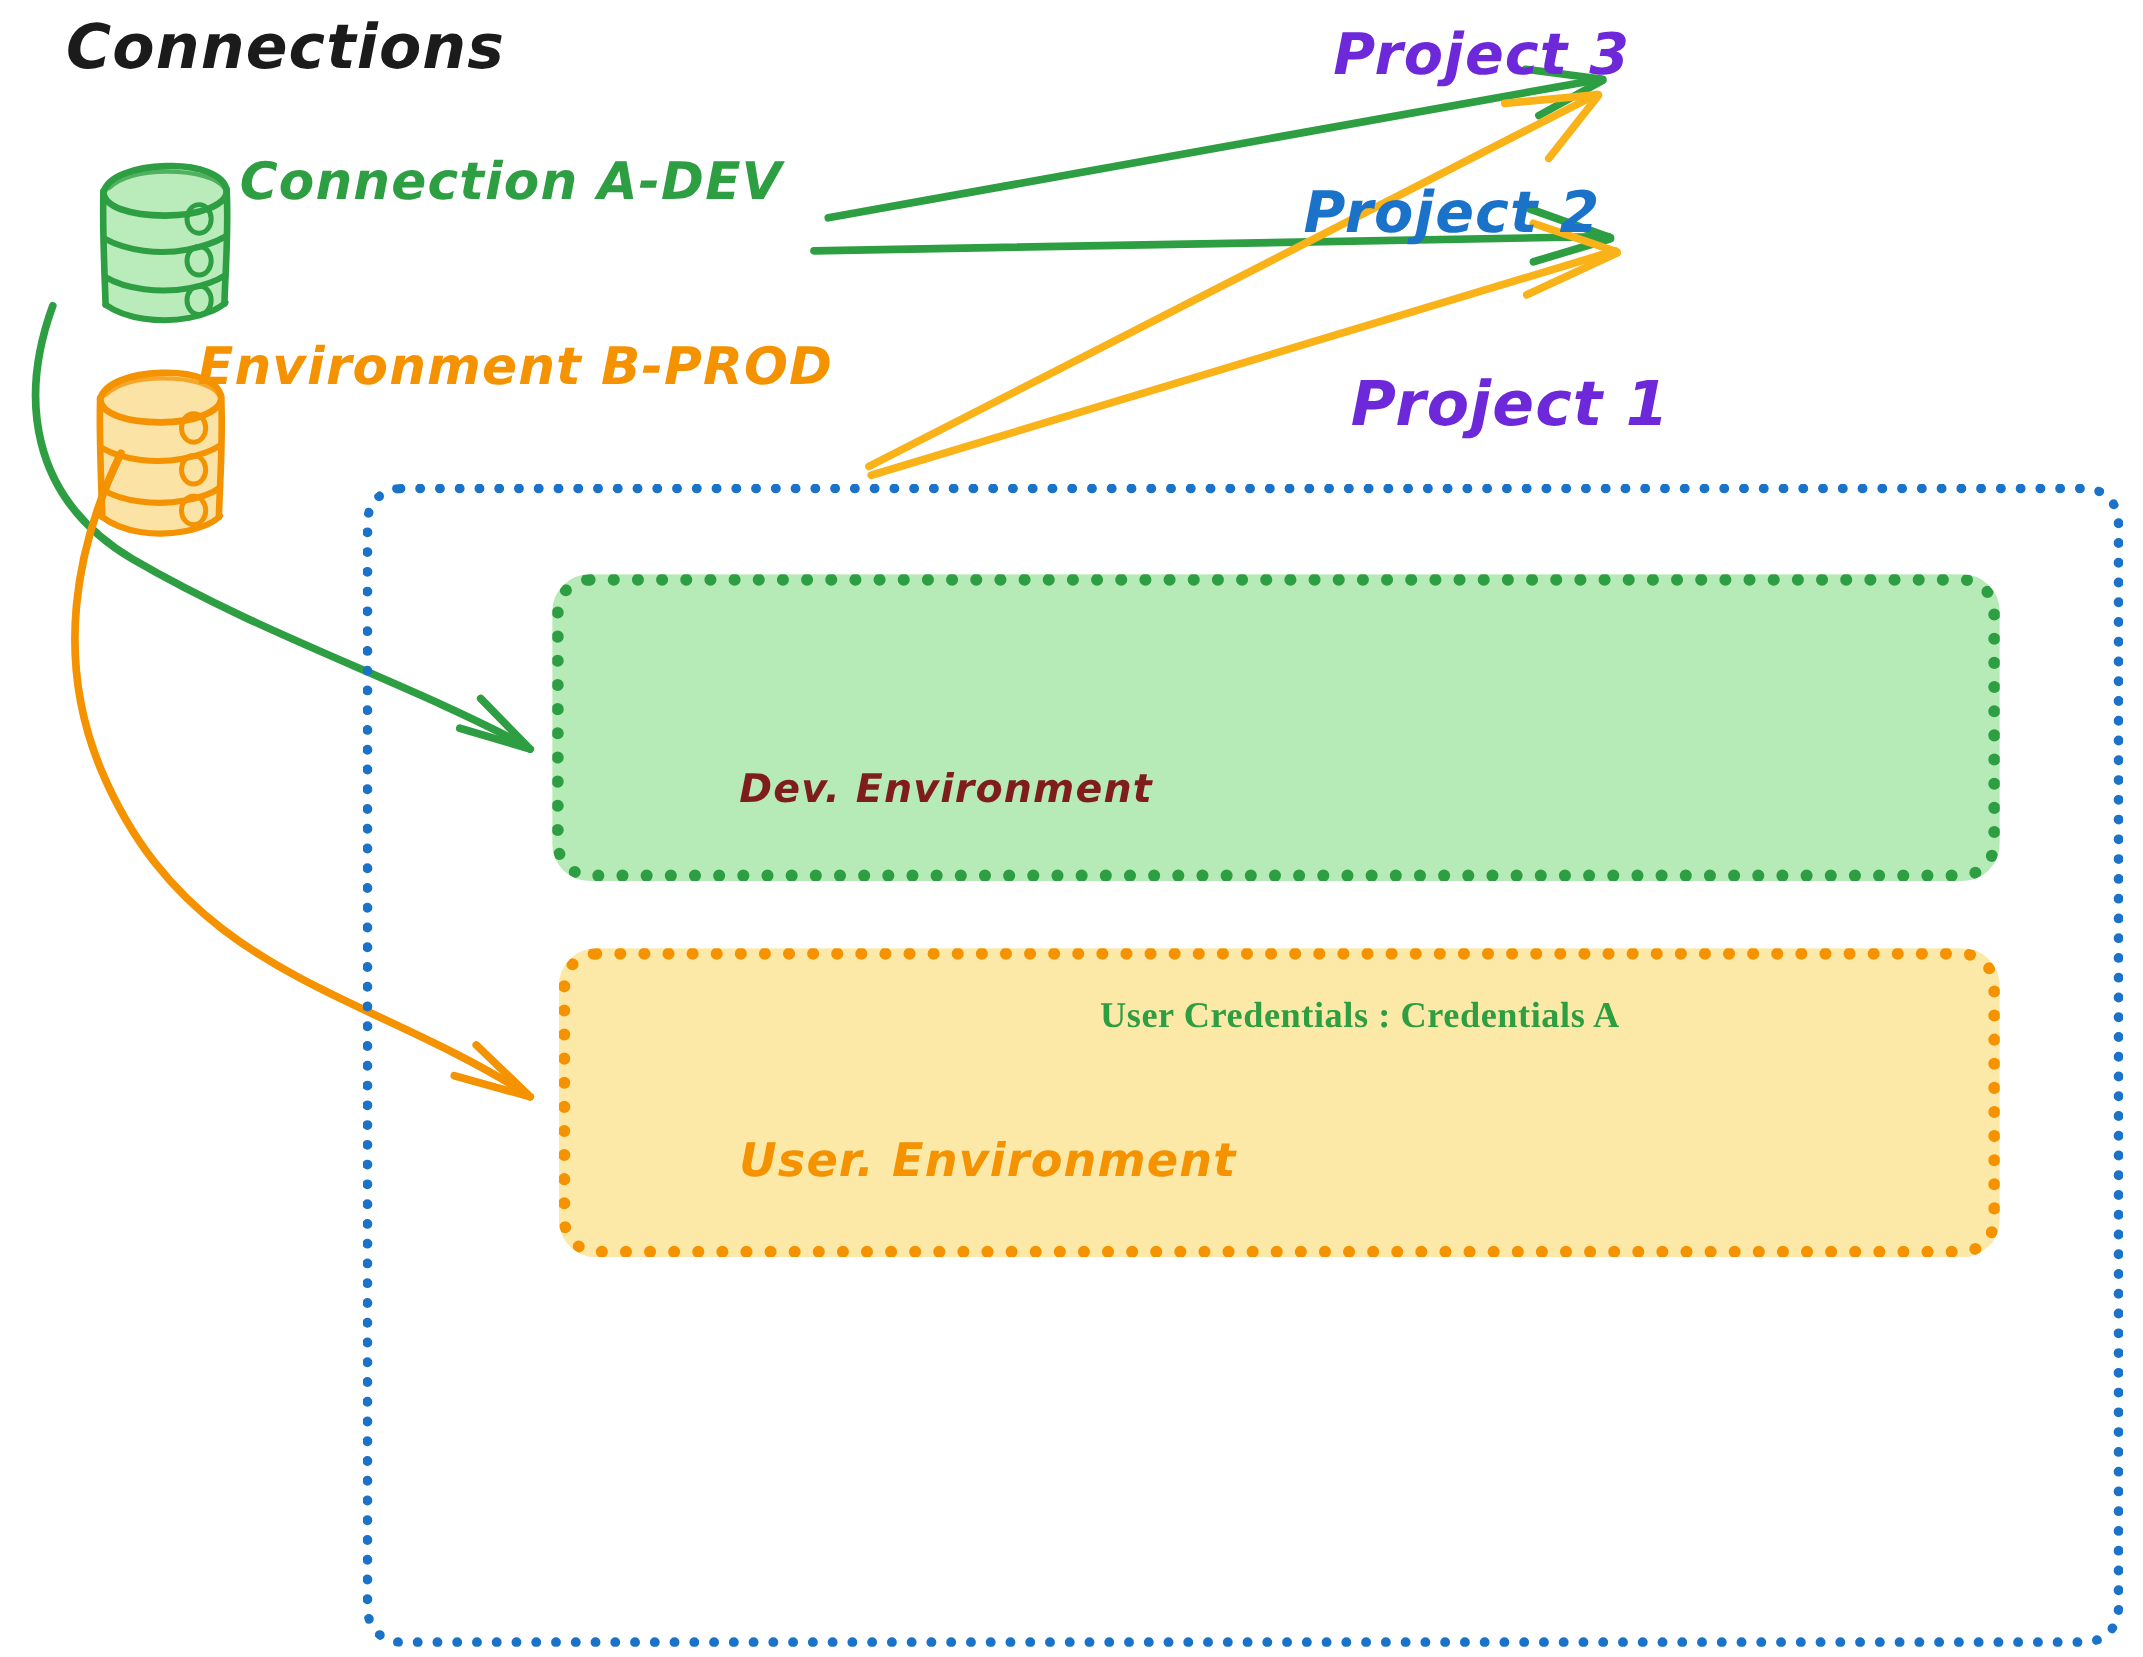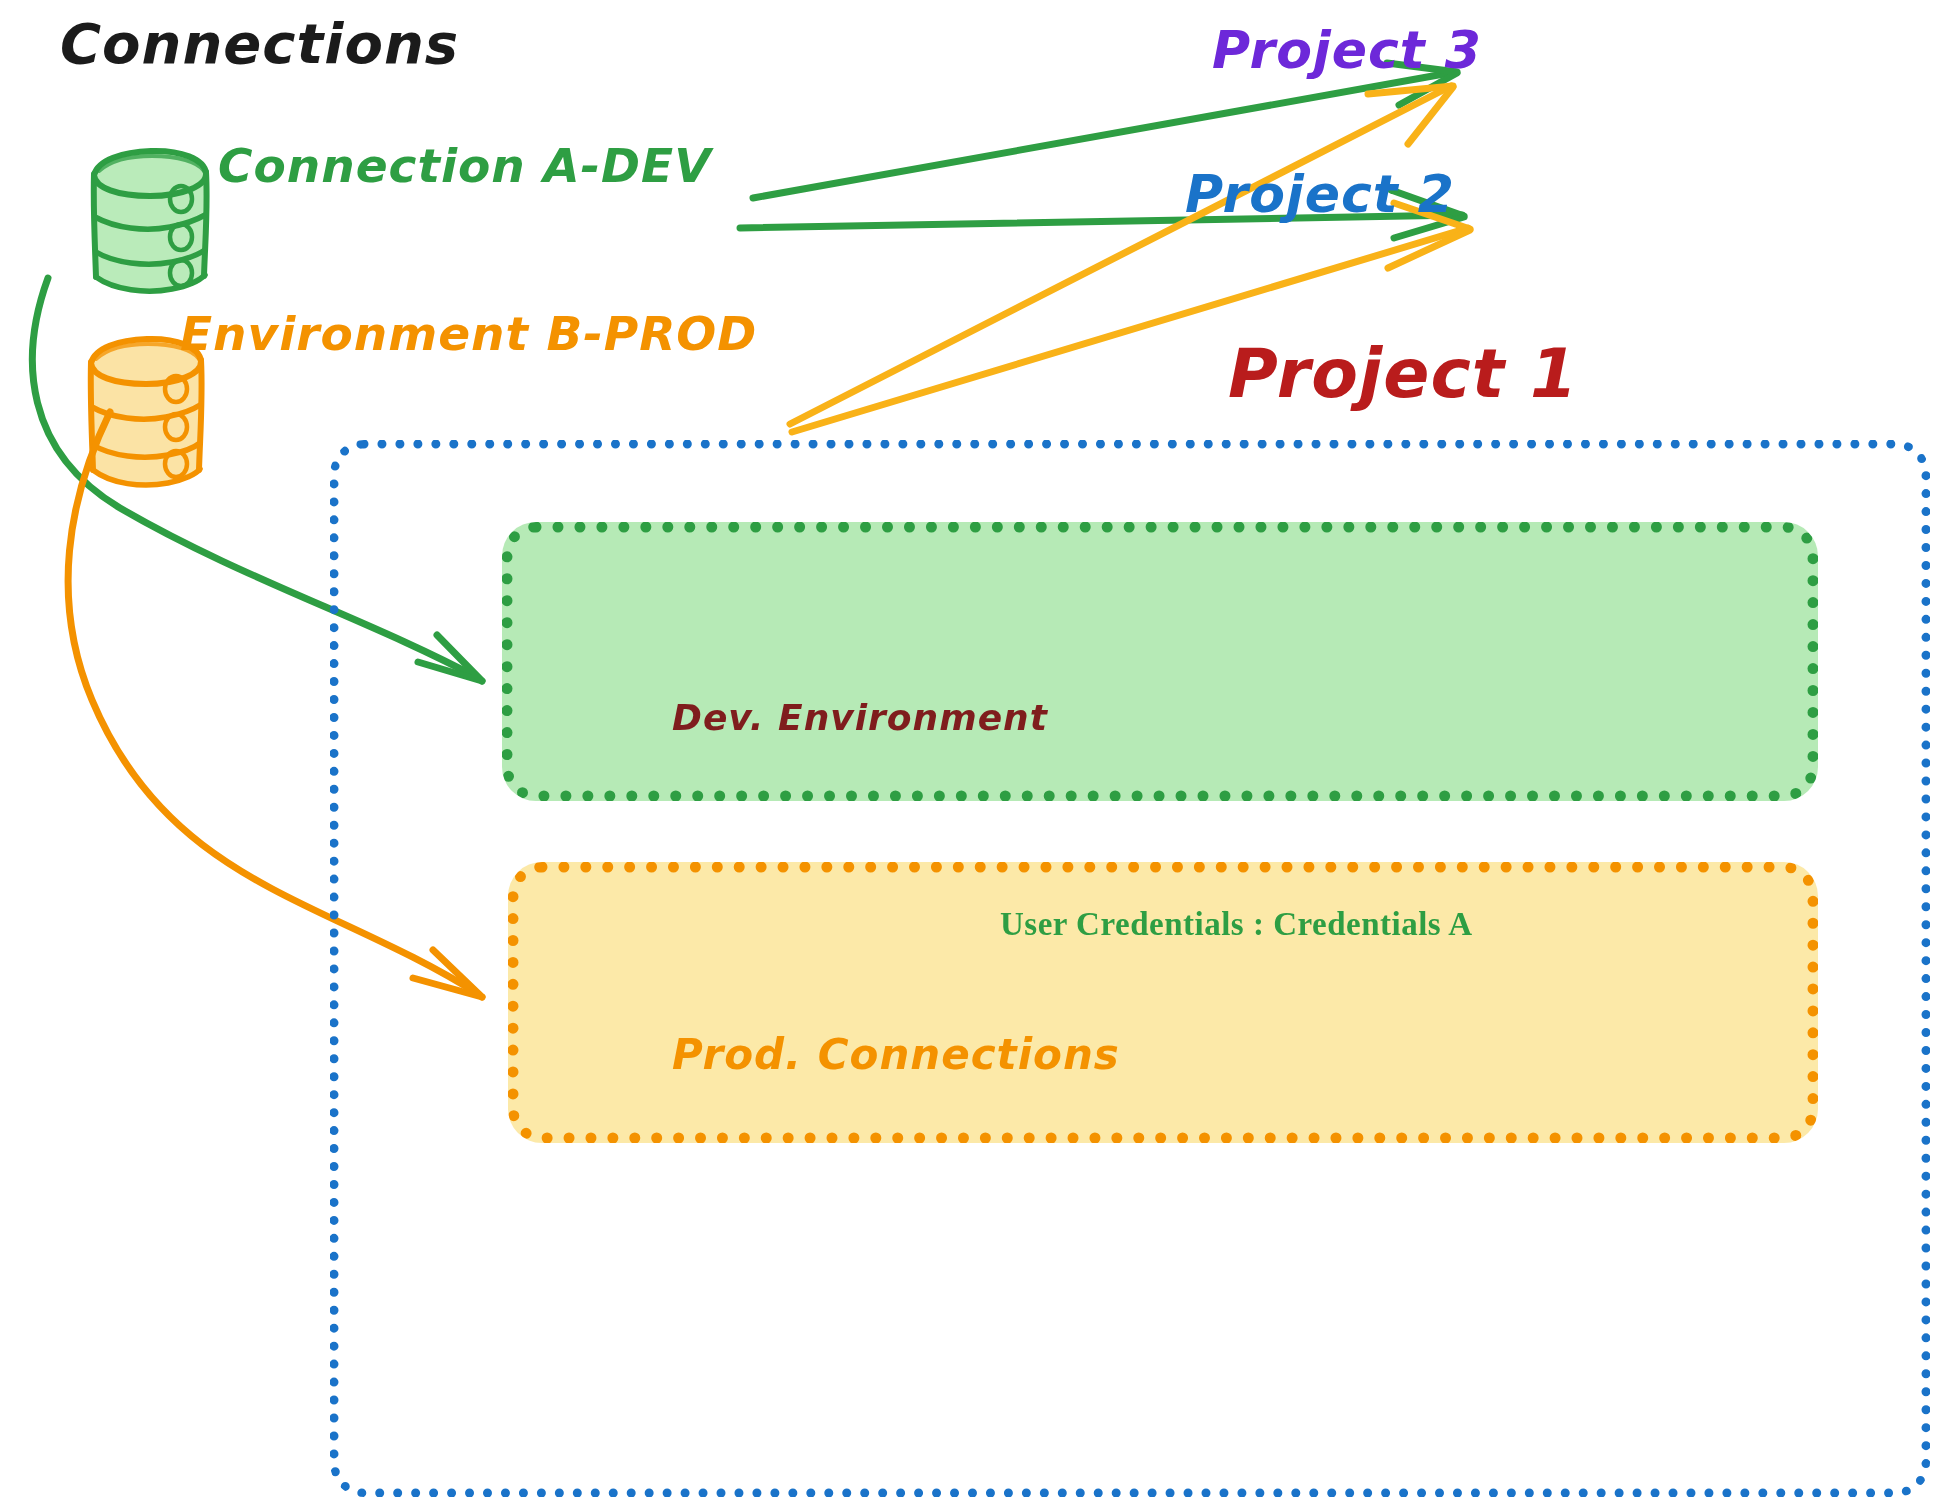--- a/index.html
+++ b/index.html
@@ -65,22 +65,22 @@
     letter-spacing:1px;
   }
   #label-project-2{
     left:1185px; top:168px;
     font-size:52px;
     color:#1a73c9;
     letter-spacing:1px;
   }
   #label-project-1{
     left:1228px; top:340px;
-    font-size:68px;
-    color:#b91c1c;
+    font-size:56px;
+    color:#6d28d9;
     letter-spacing:1px;
   }
   #label-dev-env{
     left:672px; top:700px;
     font-size:36px;
     color:#7f1d1d;
     letter-spacing:1px;
   }
   #label-prod-env{
     left:672px; top:1034px;
@@ -225,16 +225,16 @@
   <div class="lbl hand" id="label-project-3">Project 3</div>
 
   <div class="lbl hand" id="label-project-2">Project 2</div>
 
   <div class="lbl hand" id="label-project-1">Project 1</div>
 
   <div class="lbl hand" id="label-dev-env">Dev. Environment</div>
 
   <div class="lbl mono" id="label-dev-creds">User Credentials : Credentials A</div>
 
-  <div class="lbl hand" id="label-prod-env">Prod. Connections</div>
+  <div class="lbl hand" id="label-prod-env">User. Environment</div>
 
 
 </div>
 
 </body></html>

